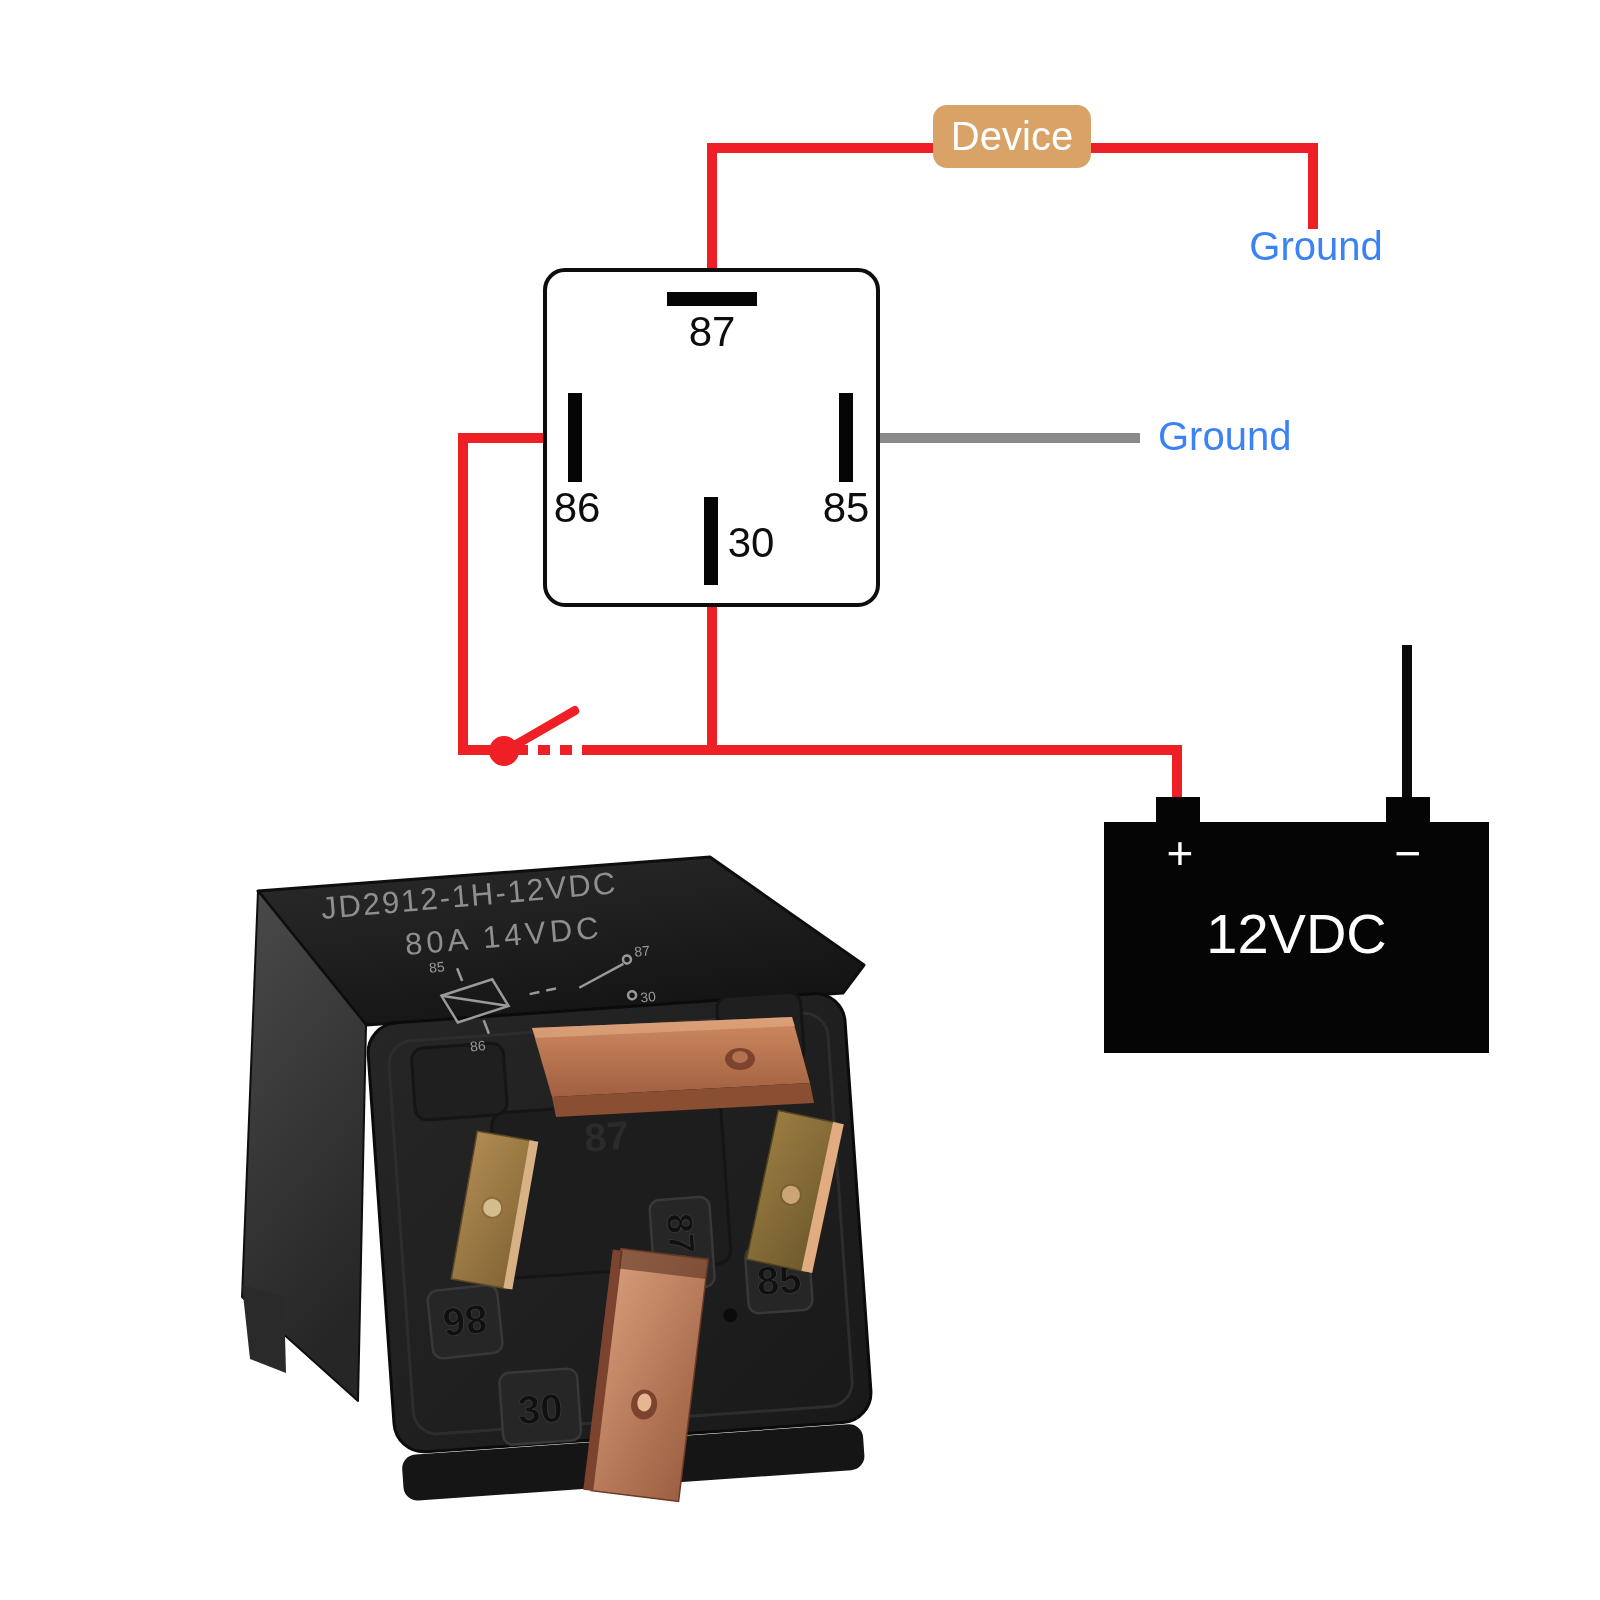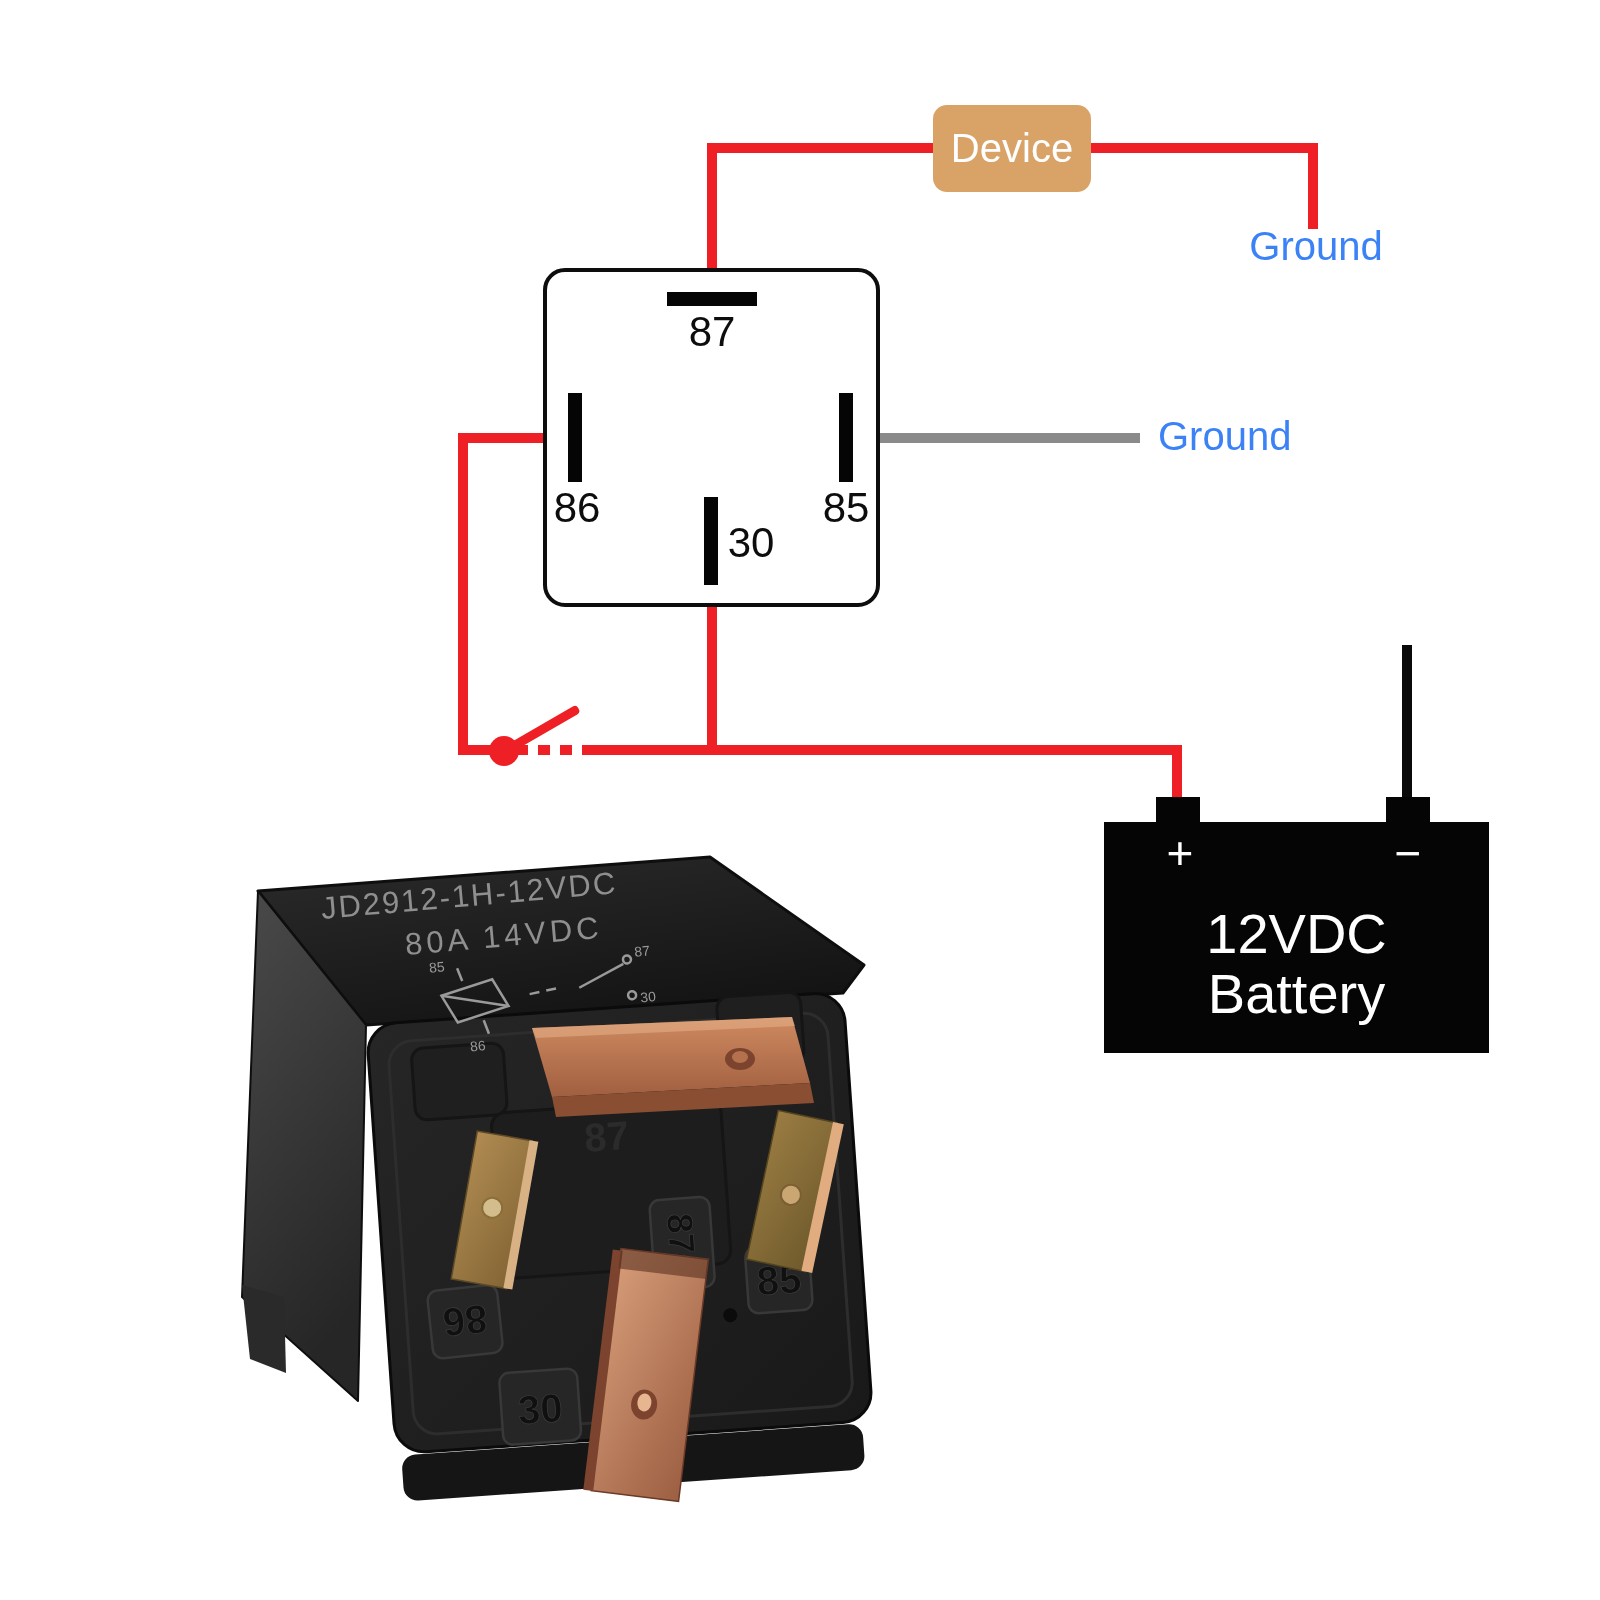--- a/index.html
+++ b/index.html
@@ -7,21 +7,21 @@
     position:relative;width:1600px;height:1600px;background:#ffffff;overflow:hidden;
     font-family:"Liberation Sans", sans-serif;
   }
   .wire{position:absolute;}
   .wire.red{background:#ee2026;}
   .wire.gray{background:#8a8a8a;}
   .wire.black{background:#0a0a0a;}
   .lbl{position:absolute;color:#3b82f6;font-size:40px;line-height:1.1;}
   .lbl.center{text-align:center;}
   .device-box{
-    position:absolute;left:933px;top:105px;width:158px;height:87px;
+    position:absolute;left:933px;top:105px;width:158px;height:63px;
     background:#d9a368;border-radius:14px;display:flex;align-items:center;justify-content:center;
     color:#ffffff;font-size:40px;
   }
   .relay-box{
     position:absolute;left:543px;top:268px;width:337px;height:339px;
     background:#ffffff;border:4px solid #0d0d0d;border-radius:22px;box-sizing:border-box;
   }
   .pinbar{position:absolute;background:#050505;}
   .pin-label{position:absolute;color:#0d0d0d;font-size:42px;width:100px;text-align:center;}
   .switch-dot{
@@ -84,21 +84,20 @@
   <div class="wire red" style="left:1172px;top:745px;width:10px;height:57px;"></div>
 
   <div class="wire black" style="left:1402px;top:645px;width:10px;height:154px;"></div>
   <div class="battery-terminal" style="left:1156px;"></div>
   <div class="battery-terminal" style="left:1386px;"></div>
   <div class="battery-body"></div>
   <div class="battery-sign" style="left:1158px;">+</div>
   <div class="battery-sign" style="left:1386px;">−</div>
   <div class="battery-text">
     <div>12VDC</div>
-    <div>Battery</div>
   </div>
 
   <svg viewBox="0 0 700 670" style="position:absolute;left:180px;top:845px;width:700px;height:670px;">
     <defs>
       <linearGradient id="gTop" x1="0" y1="0" x2="0.5" y2="1">
         <stop offset="0" stop-color="#2b2b2b"></stop>
           <stop offset="1" stop-color="#141414"></stop>
       </linearGradient>
       <linearGradient id="gLeft" x1="0" y1="0" x2="0.3" y2="1">
         <stop offset="0" stop-color="#4a4a4a"></stop>

